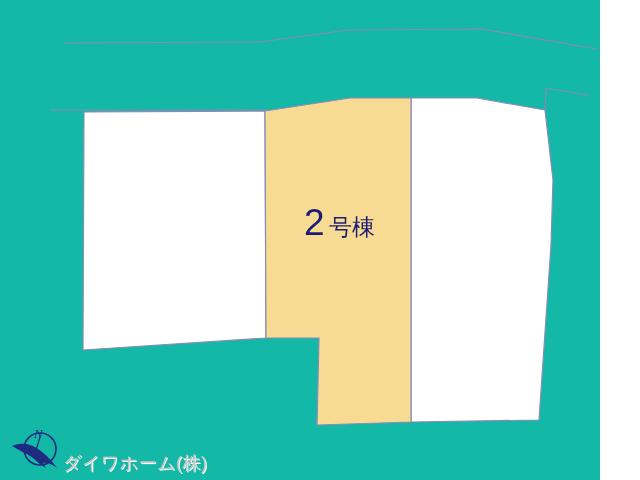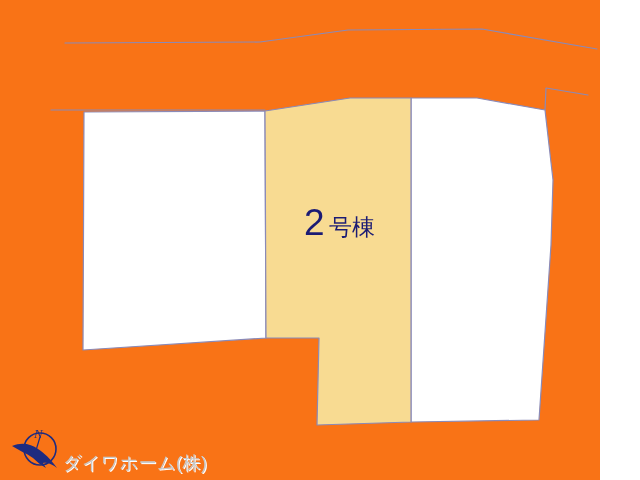--- a/index.html
+++ b/index.html
@@ -4,21 +4,21 @@
 <style>
   html, body {
     margin: 0;
     padding: 0;
     background: #ffffff;
   }
   .stage {
     position: relative;
     width: 600px;
     height: 480px;
-    background: #f97316;
+    background: #14b8a6;
     overflow: hidden;
     font-family: "Liberation Sans", sans-serif;
   }
   svg { display: block; }
 
   .road {
     fill: none;
     stroke: var(--line-color);
     stroke-width: 1.2;
     stroke-linejoin: round;

